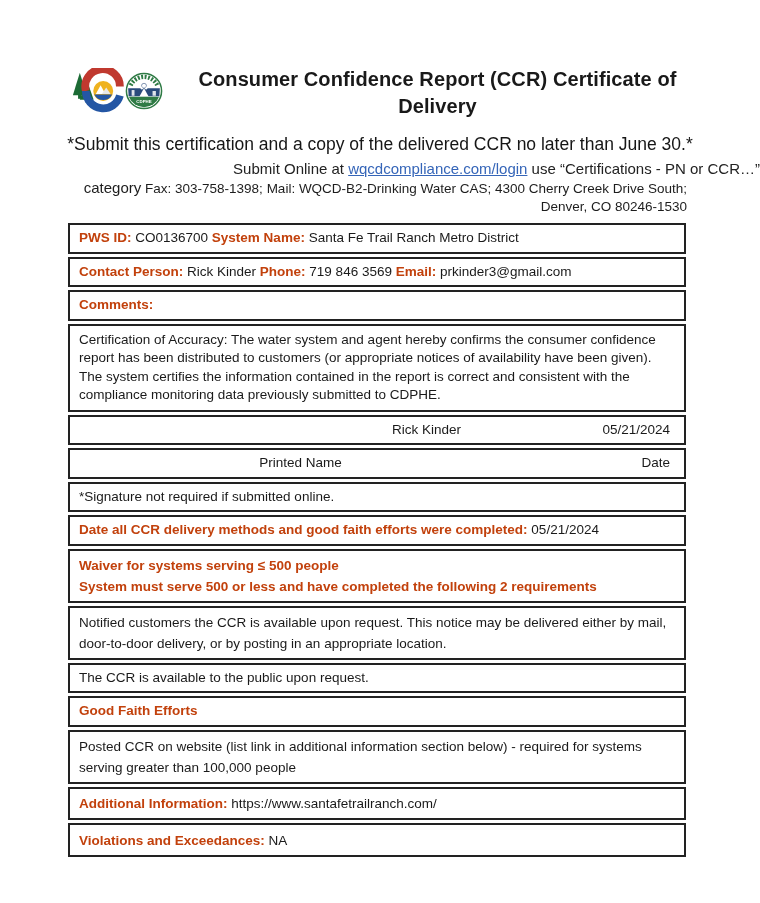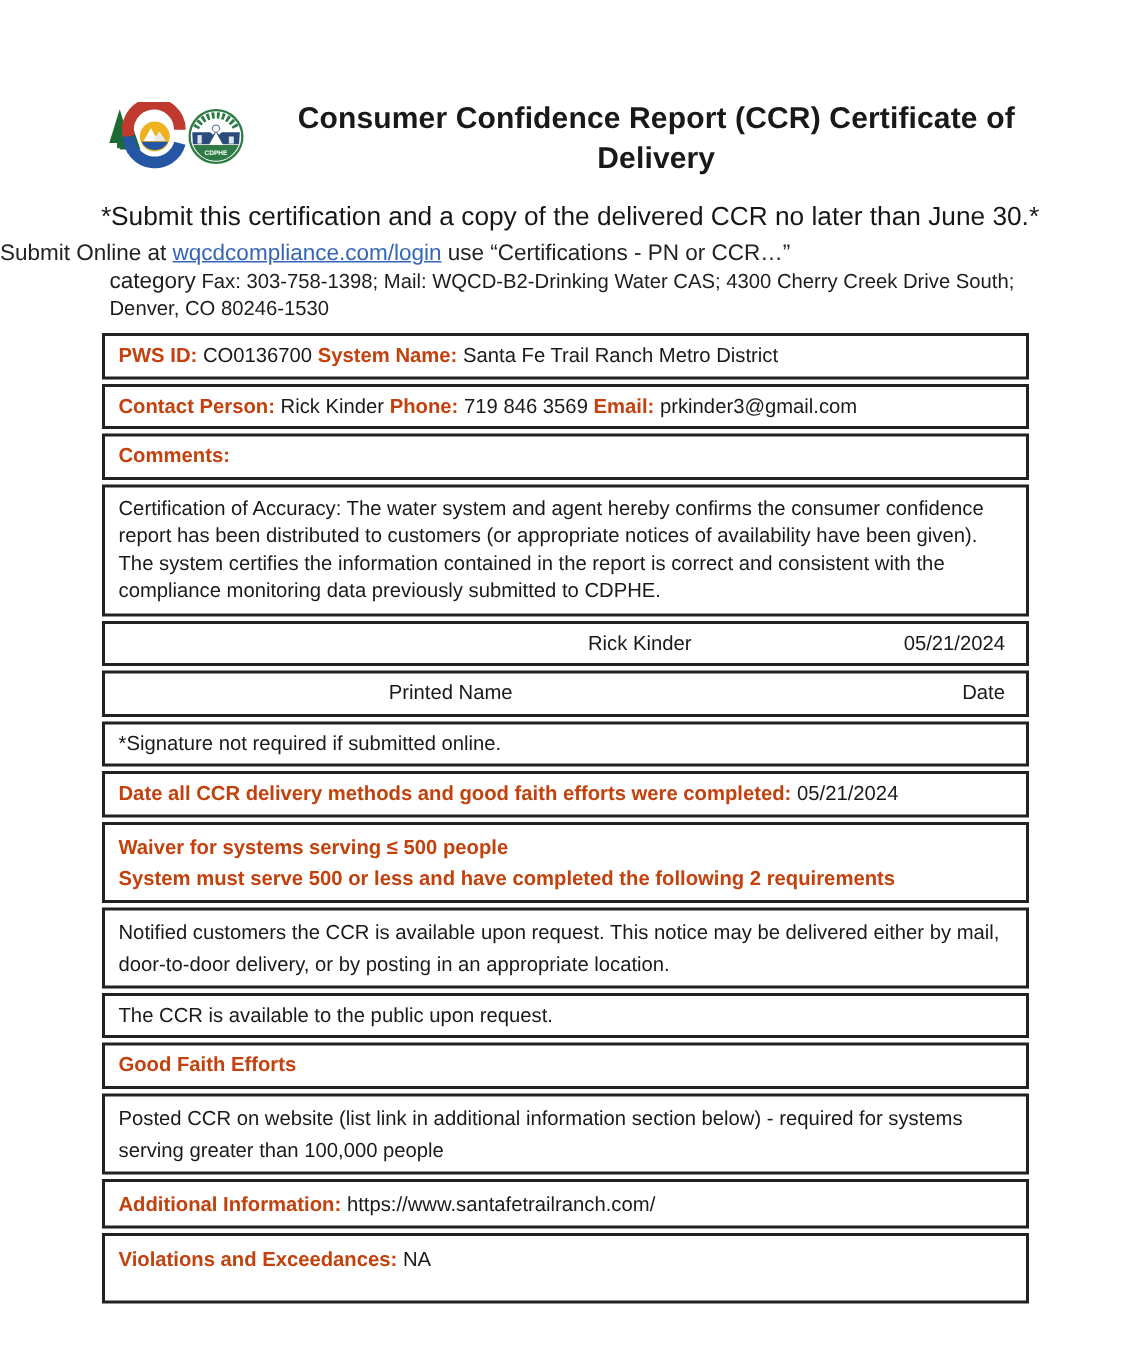--- a/index.html
+++ b/index.html
@@ -16,42 +16,42 @@
   .logos { display:flex; align-items:center; gap:1px; flex:0 0 84px; padding-top:2px; }
   .page-title {
     flex:1; margin:0; text-align:center;
     font-size:20px; font-weight:bold; line-height:27px; color:#191919;
     letter-spacing:0.1px;
   }
   .deadline-note {
     margin:12px 52px 0 52px; text-align:center;
     font-size:17.5px; font-weight:normal; line-height:24px; color:#161616;
   }
-  .submit-block { margin-top:3px; text-align:left; }
+  .submit-block { margin-top:3px; text-align:right; }
   .submit-line1 { font-size:15px; line-height:20px; color:#222; }
   .submit-link { color:#3565b8; text-decoration:underline; cursor:pointer; }
   .submit-line2 { width:614px; margin:0 auto; font-size:13.5px; line-height:18px; color:#1d1d1d; }
   .category-word { font-size:15px; }
 
   
   .form-table { margin:7px 0 0 68px; width:618px; box-sizing:border-box; }
   .row {
     box-sizing:border-box; width:618px;
     border:2px solid #222222; margin-bottom:3px;
     padding:4px 9px; font-size:13.5px; line-height:18.5px; color:#1a1a1a;
     background:#ffffff;
   }
   .row b, .lbl { font-weight:bold; color:#c2410c; }
   .row.tall { padding-top:5px; padding-bottom:5px; }
   .sig-cols { display:flex; align-items:flex-end; }
   .sig-c1 { flex:0 0 252px; }
   .sig-c2 { flex:1; text-align:center; }
   .sig-c3 { flex:0 0 148px; text-align:right; padding-right:5px; }
   .two-line { line-height:21px; }
-  .v-row { padding-top:7px; padding-bottom:18px; }
+  .v-row { padding-top:7px; padding-bottom:5px; }
 
   
   .logo-svg { display:block; }
 </style>
 </head>
 <body>
 
 <div class="page">
 
   <div class="header">

